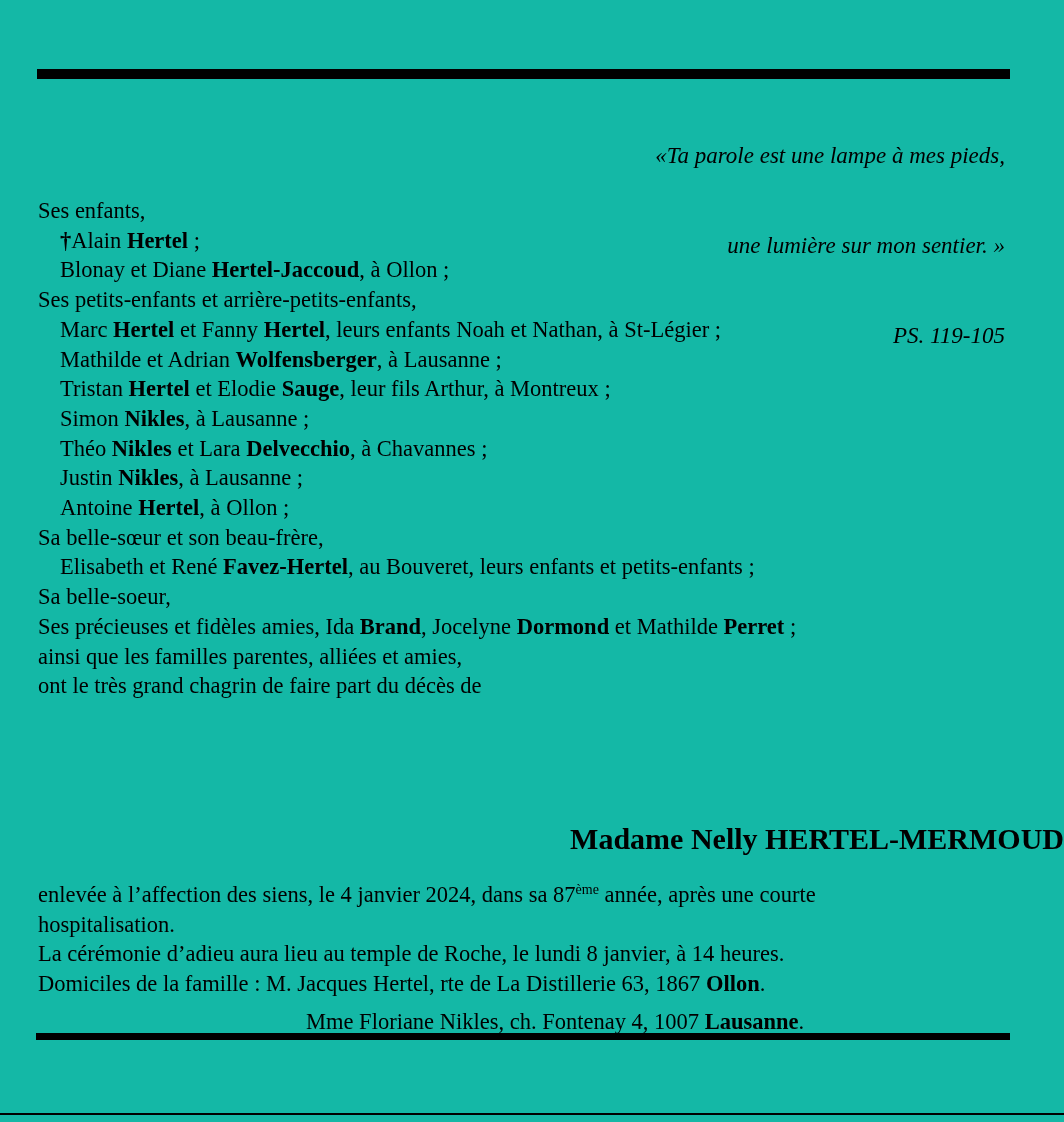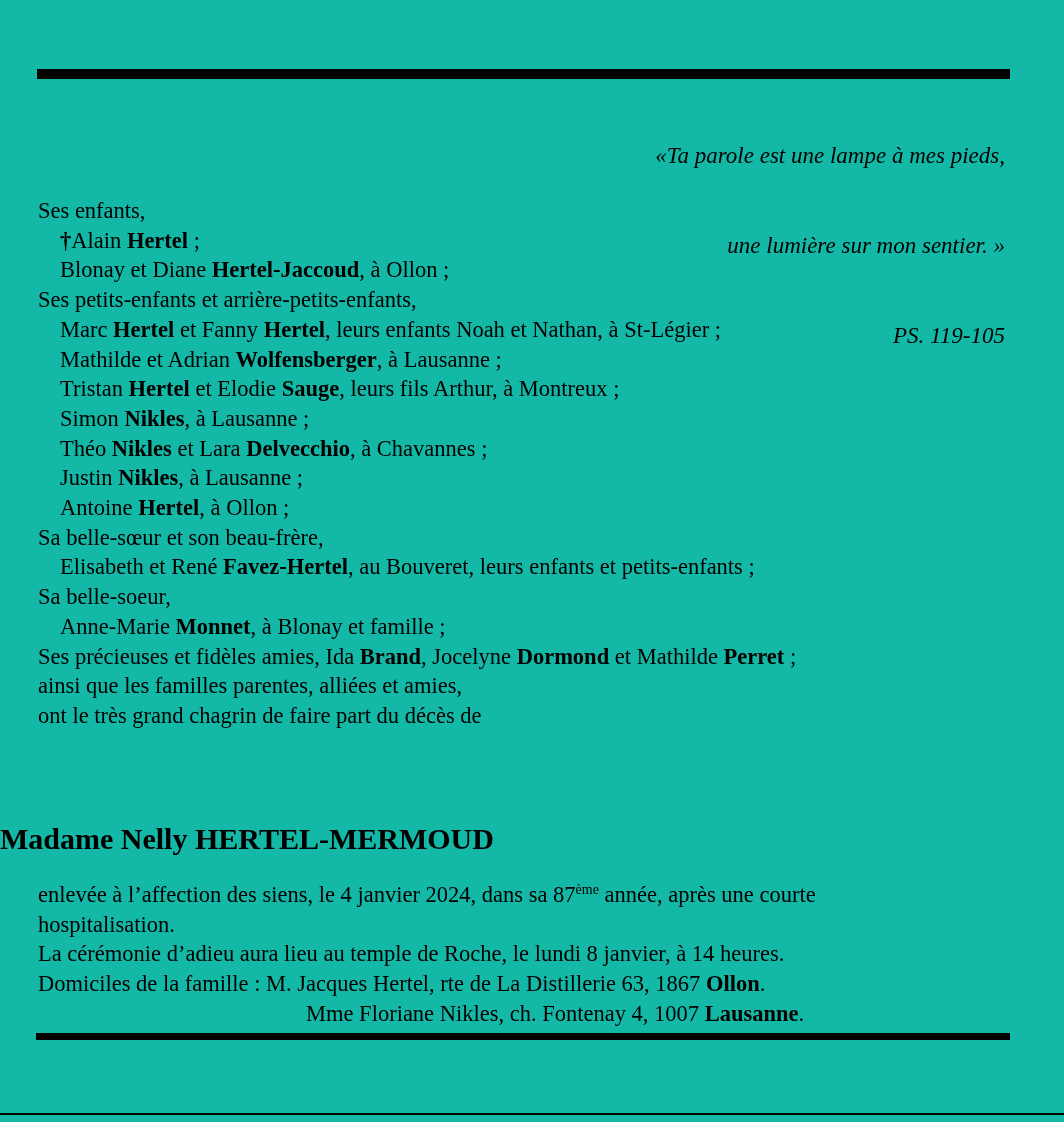--- a/index.html
+++ b/index.html
@@ -48,33 +48,33 @@
     top: 880px;
     width: 990px;
     font-size: 22.5px;
     line-height: 29.7px;
   }
   .line {
     white-space: pre;
   }
   .indent-0 { padding-left: 0; }
   .indent-1 { padding-left: 22px; }
-  .indent-2 { padding-left: 268px; }
+  .indent-2 { padding-left: 268px; margin-top: 8px; }
   .bold { font-weight: bold; }
   sup {
     font-size: 14px;
     line-height: 0;
     vertical-align: super;
   }
   .deceased-title {
     position: absolute;
     left: 0;
     top: 822px;
     width: 1064px;
-    text-align: left;
+    text-align: right;
     font-weight: bold;
     font-size: 30px;
     line-height: 34px;
   }
   .bottom-rule {
     position: absolute;
     left: 36px;
     top: 1033px;
     width: 974px;
     height: 7px;
@@ -102,29 +102,28 @@
     <div class="line">PS. 119-105</div>
   </div>
 
   <div class="family-list">
       <div class="line indent-0"><span>Ses enfants,</span></div>
       <div class="line indent-1"><span class="bold">†</span><span>Alain </span><span class="bold">Hertel</span><span> ;</span></div>
       <div class="line indent-1"><span>Blonay et Diane </span><span class="bold">Hertel-Jaccoud</span><span>, à Ollon ;</span></div>
       <div class="line indent-0"><span>Ses petits-enfants et arrière-petits-enfants,</span></div>
       <div class="line indent-1"><span>Marc </span><span class="bold">Hertel</span><span> et Fanny </span><span class="bold">Hertel</span><span>, leurs enfants Noah et Nathan, à St-Légier ;</span></div>
       <div class="line indent-1"><span>Mathilde et Adrian </span><span class="bold">Wolfensberger</span><span>, à Lausanne ;</span></div>
-      <div class="line indent-1"><span>Tristan </span><span class="bold">Hertel</span><span> et Elodie </span><span class="bold">Sauge</span><span>, leurs fils Arthur, à Montreux ;</span></div>
+      <div class="line indent-1"><span>Tristan </span><span class="bold">Hertel</span><span> et Elodie </span><span class="bold">Sauge</span><span>, leur fils Arthur, à Montreux ;</span></div>
       <div class="line indent-1"><span>Simon </span><span class="bold">Nikles</span><span>, à Lausanne ;</span></div>
       <div class="line indent-1"><span>Théo </span><span class="bold">Nikles</span><span> et Lara </span><span class="bold">Delvecchio</span><span>, à Chavannes ;</span></div>
       <div class="line indent-1"><span>Justin </span><span class="bold">Nikles</span><span>, à Lausanne ;</span></div>
       <div class="line indent-1"><span>Antoine </span><span class="bold">Hertel</span><span>, à Ollon ;</span></div>
       <div class="line indent-0"><span>Sa belle-sœur et son beau-frère,</span></div>
       <div class="line indent-1"><span>Elisabeth et René </span><span class="bold">Favez-Hertel</span><span>, au Bouveret, leurs enfants et petits-enfants ;</span></div>
       <div class="line indent-0"><span>Sa belle-soeur,</span></div>
-      <div class="line indent-1"><span>Anne-Marie </span><span class="bold">Monnet</span><span>, à Blonay et famille ;</span></div>
       <div class="line indent-0"><span>Ses précieuses et fidèles amies, Ida </span><span class="bold">Brand</span><span>, Jocelyne </span><span class="bold">Dormond</span><span> et Mathilde </span><span class="bold">Perret</span><span> ;</span></div>
       <div class="line indent-0"><span>ainsi que les familles parentes, alliées et amies,</span></div>
       <div class="line indent-0"><span>ont le très grand chagrin de faire part du décès de</span></div>
     </div>
 
   <div class="deceased-title">Madame Nelly HERTEL-MERMOUD</div>
 
   <div class="closing-block">
       <div class="line indent-0"><span>enlevée à l’affection des siens, le 4 janvier 2024, dans sa 87</span><sup>ème</sup><span> année, après une courte</span></div>
       <div class="line indent-0"><span>hospitalisation.</span></div>

